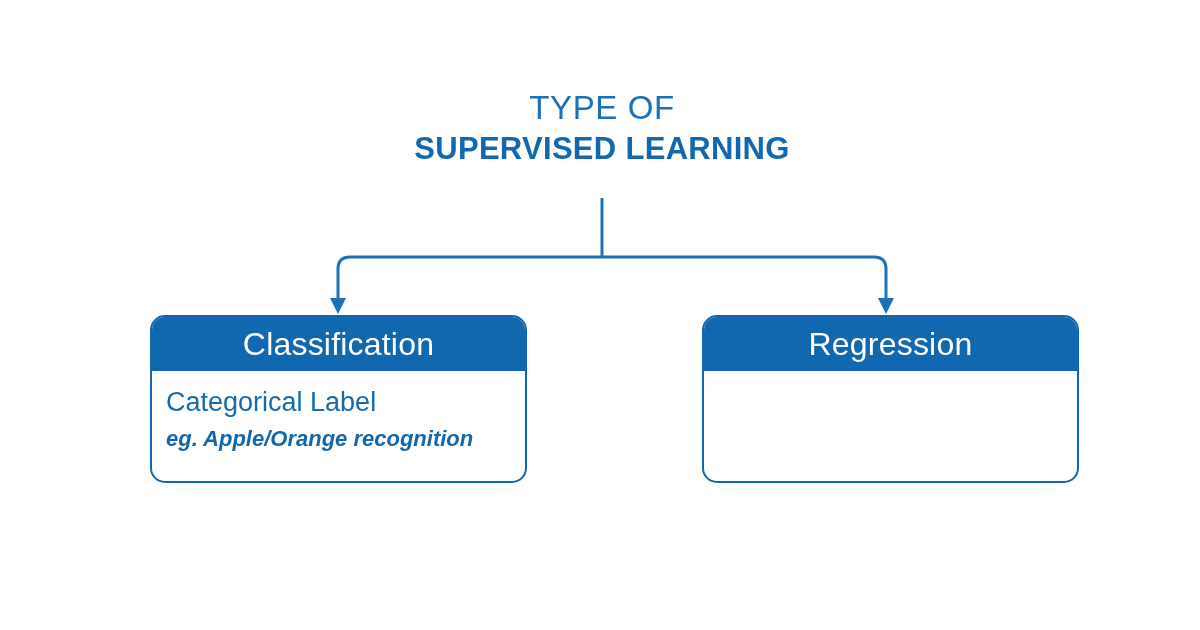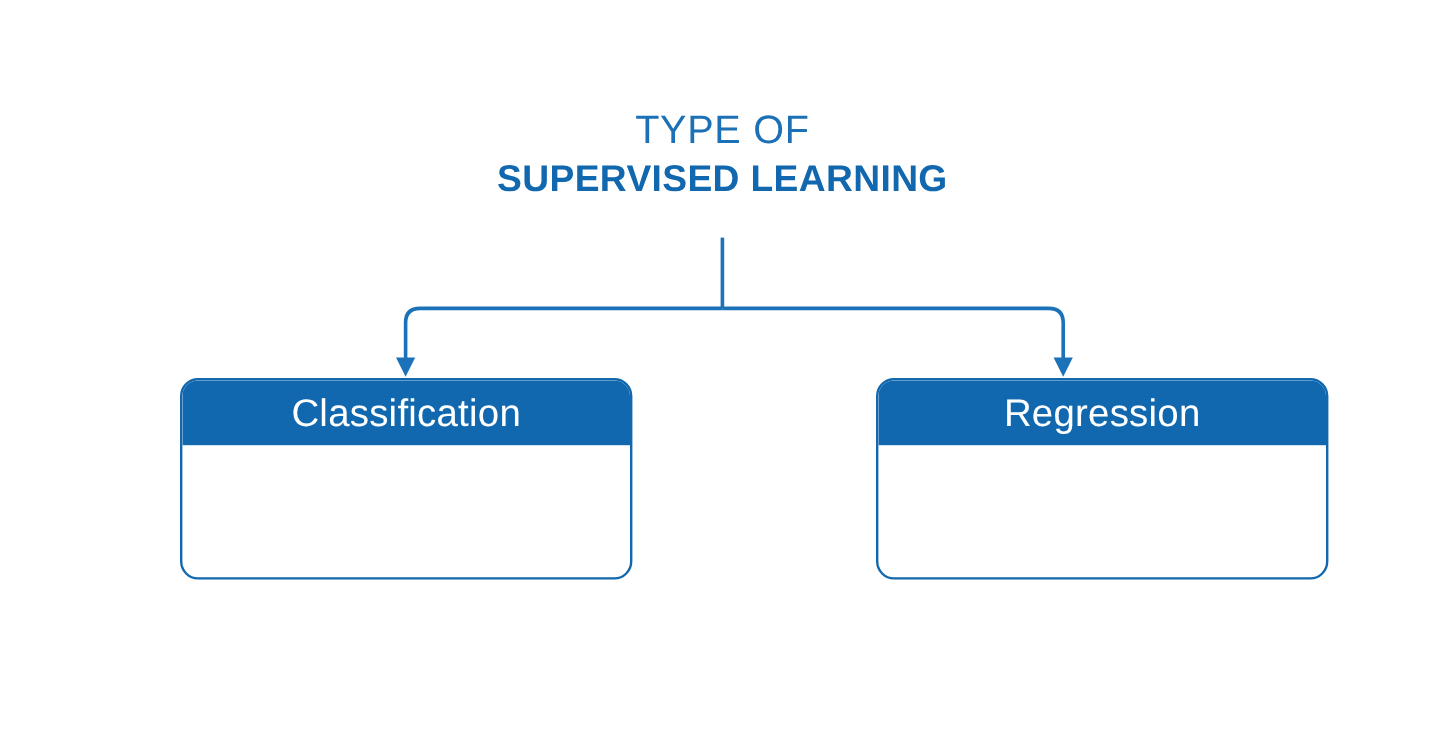--- a/index.html
+++ b/index.html
@@ -66,21 +66,21 @@
     width: 377px;
     top: 315px;
     height: 168px;
     border-radius: 15px;
     background: #ffffff;
     border: 2px solid #1268ae;
     box-sizing: border-box;
     overflow: hidden;
   }
   .card-left  { left: 150px; }
-  .card-right { left: 730px; text-align: right; }
+  .card-right { left: 702px; text-align: right; }
 
   .card-header {
     height: 54px;
     background: #1168ae;
     display: flex;
     align-items: center;
     justify-content: center;
     box-sizing: border-box;
   }
   .card-header-text {
@@ -134,20 +134,24 @@
     <path d="M602,257 L874,257 Q886,257 886,269 L886,300" fill="none" stroke="#1b72b8" stroke-width="3" stroke-linecap="butt"></path>
 
     <path d="M330,298 L346,298 L338,314 Z" fill="#1b72b8"></path>
     <path d="M878,298 L894,298 L886,314 Z" fill="#1b72b8"></path>
   </svg>
 
   <div class="card card-left">
     <div class="card-header">
       <span class="card-header-text">Classification</span>
     </div>
+    <div class="card-body">
+      <span class="card-label">Categorical Label</span>
+      <span class="card-example">eg. Apple/Orange recognition</span>
+    </div>
   </div>
 
   <div class="card card-right">
     <div class="card-header">
       <span class="card-header-text">Regression</span>
     </div>
   </div>
 
 </div>
 

